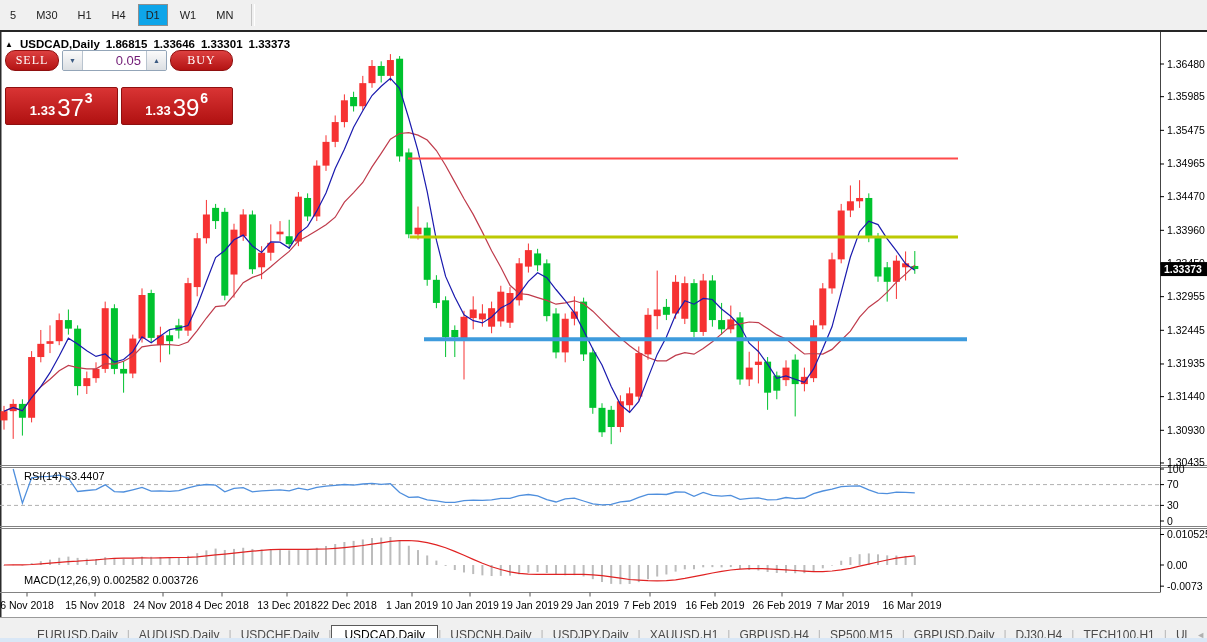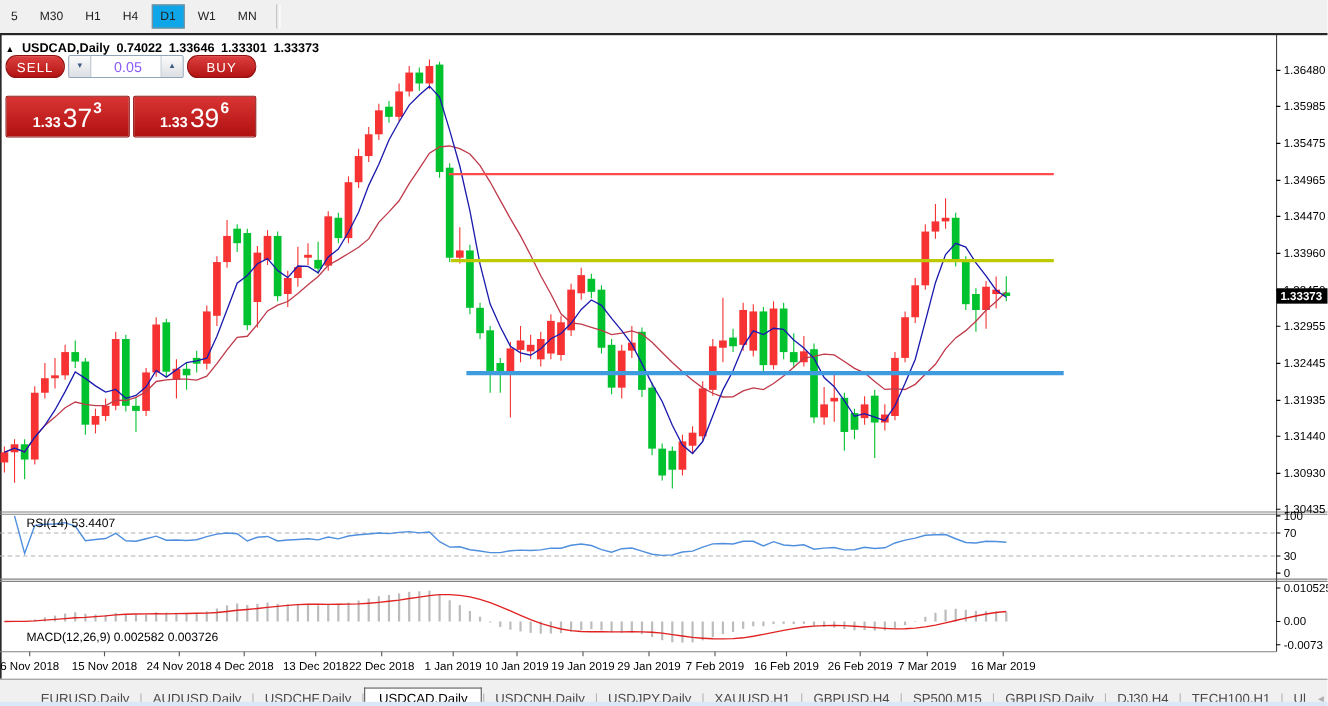--- a/index.html
+++ b/index.html
@@ -14,28 +14,28 @@
   .toolbar .groove{width:2px;height:22px;border-left:1px solid #c3c3c3;border-right:1px solid #fff;margin-left:8px;}
   .win-border{position:absolute;left:0;top:30px;width:1207px;height:2px;background:#262626;z-index:5;}
   
   .title-row{position:absolute;left:5px;top:38px;z-index:4;font-size:11.5px;font-weight:700;color:#000;
     display:flex;align-items:center;gap:6px;white-space:nowrap;}
   .title-row .tri{font-size:8px;margin-right:1px;}
   
   .trade-panel{position:absolute;left:5px;top:50px;width:228px;z-index:4;}
   .tp-row1{display:flex;gap:3px;height:21px;}
   .btn-red{background:linear-gradient(180deg,#dd4040,#b31313);border:1px solid #8f1010;border-radius:10px;
-    color:#fff;display:flex;align-items:center;justify-content:center;font-size:12px;letter-spacing:1px;}
+    color:#fff;display:flex;align-items:center;justify-content:center;font-size:12px;letter-spacing:1px;font-family:Liberation Serif, serif;}
   .sell-btn{width:52px;}
   .buy-btn{width:61px;}
   .spin-group{flex:1;display:flex;border:1px solid #93a5b8;background:#e7ecf1;border-radius:2px;overflow:hidden;}
   .spin-btn{width:19px;background:linear-gradient(180deg,#fbfbfb,#dcdfe3);border:0;color:#3b5a82;font-size:7px;
     display:flex;align-items:center;justify-content:center;}
   .lot-field{flex:1;background:#fff;border-left:1px solid #b9c4cf;border-right:1px solid #b9c4cf;
-    font-size:13px;color:#8b5cf6;display:flex;align-items:center;justify-content:flex-end;padding-right:17px;}
+    font-size:13px;color:#701a75;display:flex;align-items:center;justify-content:flex-end;padding-right:5px;}
   .tp-row2{display:flex;gap:3px;margin-top:16px;height:38px;}
   .tile{flex:1;background:linear-gradient(180deg,#d93434,#b01111);border:1px solid #8f1010;border-radius:2px;
     color:#fff;display:flex;align-items:flex-end;justify-content:center;padding-bottom:3px;}
   .tile .small{font-size:13px;font-weight:700;margin:0 2px 3px 0;}
   .tile .big{font-size:24px;font-weight:400;line-height:26px;}
   .tile .sup{font-size:14px;font-weight:700;margin:0 0 15px 1px;}
   
   .pane-label{position:absolute;left:24px;z-index:4;font-size:11px;color:#000;white-space:nowrap;}
   #rsi-label{top:470px;}
   #macd-label{top:530px;margin-top:44px;}
@@ -462,21 +462,21 @@
       <div class="tf active">D1</div>
       <div class="tf">W1</div>
       <div class="tf">MN</div>
       <div class="groove"></div>
     </div>
   <div class="win-border"></div>
 
   <div class="title-row">
     <span class="tri">▲</span>
     <span>USDCAD,Daily</span>
-    <span>0.74022</span>
+    <span>1.86815</span>
     <span>1.33646</span>
     <span>1.33301</span>
     <span>1.33373</span>
   </div>
 
   <div class="trade-panel">
     <div class="tp-row1">
       <div class="btn-red sell-btn">SELL</div>
       <div class="spin-group">
         <div class="spin-btn">▼</div>

